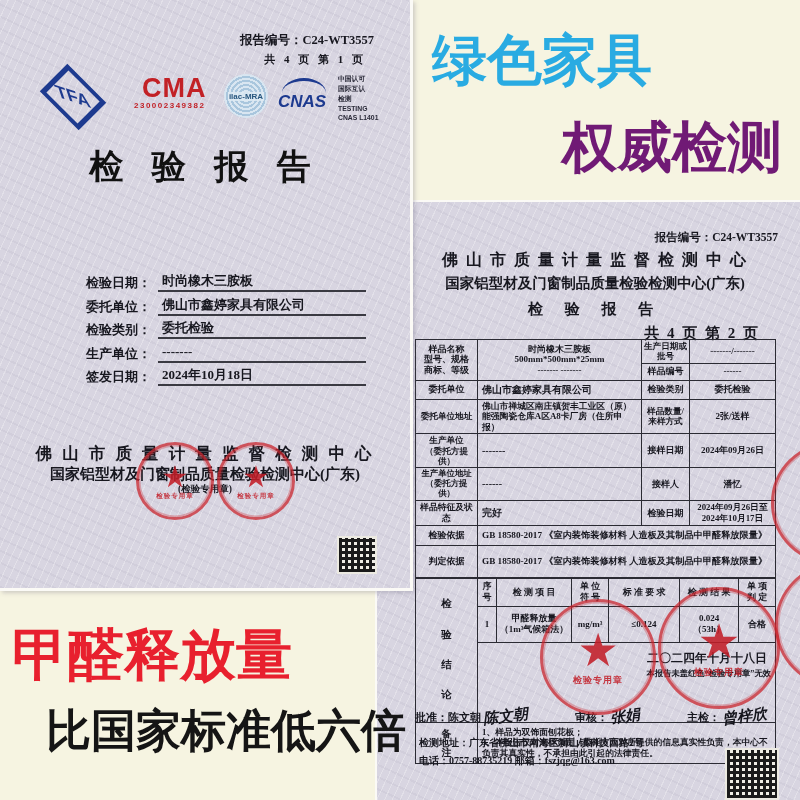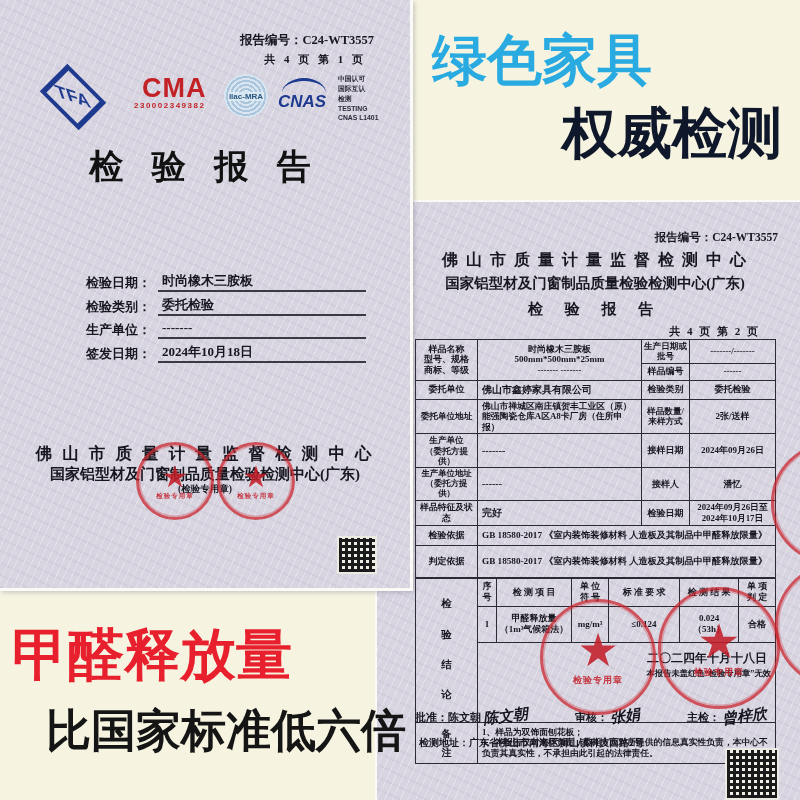--- a/index.html
+++ b/index.html
@@ -65,21 +65,21 @@
   
   .qr{position:absolute;border:2px solid #eceae2;background-color:#f0eee6;
       background-image:
         repeating-linear-gradient(0deg,#1b1b1b 0 3px,transparent 3px 6px),
         repeating-linear-gradient(90deg,#1b1b1b 0 3px,#f0eee6 3px 6px);}
   
   .p2-repno{right:24px;top:28px;font-weight:bold;font-size:11.5px;}
   .p2-org1{left:13px;top:48px;width:410px;text-align:center;font-size:16px;font-weight:bold;letter-spacing:2px;}
   .p2-org2{left:13px;top:72px;width:410px;text-align:center;font-size:14.5px;font-weight:bold;}
   .p2-title{left:13px;top:98px;width:410px;text-align:center;font-size:15px;font-weight:bold;letter-spacing:9px;}
-  .p2-pages{right:42px;top:122px;font-size:11px;font-weight:bold;letter-spacing:2px;}
+  .p2-pages{right:42px;top:122px;font-size:15px;font-weight:bold;letter-spacing:2px;}
   .tblwrap{left:38px;top:137px;width:360px;}
   table{border-collapse:collapse;width:360px;table-layout:fixed;}
   td,th{border:1.2px solid #2b2b33;font-size:10px;font-weight:bold;text-align:center;
         vertical-align:middle;padding:1px 2px;line-height:1.2;overflow:hidden;
         font-family:"Liberation Serif","DejaVu Serif",serif;color:#17171f;}
   .pre{white-space:pre-line;}
   .tl{text-align:left;padding-left:4px;}
   .s9{font-size:9px;}
   .s88{font-size:8.8px;}
   .vert{font-size:10.5px;line-height:2.9;letter-spacing:0;}
@@ -88,21 +88,21 @@
   .c-note{position:absolute;top:26px;right:4px;font-size:8.3px;font-weight:bold;}
   .sigrow{left:38px;top:505px;width:370px;height:26px;font-size:11px;font-weight:bold;}
   .sig{font-style:italic;font-weight:bold;font-size:15px;display:inline-block;
        transform:rotate(-7deg);margin-left:2px;color:#14141c;}
   .addr{left:42px;top:534px;font-size:10px;font-weight:bold;}
   .tel{left:42px;top:552px;font-size:10px;font-weight:bold;}
   
   .ovl{position:absolute;z-index:6;font-family:"Liberation Sans","DejaVu Sans",sans-serif;
        font-weight:bold;white-space:nowrap;}
   #ov-green{left:432px;top:24px;font-size:55px;}
-  #ov-auth{left:562px;top:97px;font-size:55px;color:#0f172a;}
+  #ov-auth{left:562px;top:111px;font-size:55px;color:#701a75;}
   #ov-form{left:12px;top:618px;font-size:56px;}
   #ov-std{left:46px;top:701px;font-size:45px;color:#151515;}
 </style>
 </head>
 <body>
 
 <div id="right-page" class="page">
   <div class="abs p2-repno">报告编号：C24-WT3557</div>
   <div class="abs p2-org1">佛 山 市 质 量 计 量 监 督 检 测 中 心</div>
   <div class="abs p2-org2">国家铝型材及门窗制品质量检验检测中心(广东)</div>
@@ -230,20 +230,21 @@
     </tbody>
       </table>
   </div>
 
   <div class="abs sigrow">
     <span class="abs" style="left:0"><span>批准：</span><span>陈文朝</span><span class="sig">陈文朝</span></span>
     <span class="abs" style="left:160px"><span>审核：</span><span class="sig">张娟</span></span>
     <span class="abs" style="left:272px"><span>主检：</span><span class="sig">曾梓欣</span></span>
   </div>
   <div class="abs addr">检测地址：广东省佛山市南海区狮山镇科技西路2号</div>
+  <div class="abs tel">电话：0757-88735219  邮箱：fszjqg@163.com</div>
   <div class="qr" style="left:348px;top:546px;width:50px;height:48px"></div>
 
   <div class="stamp" style="left:163px;top:397px;width:110px;height:110px">
     <span class="star" style="font-size:46px">★</span>
     <span class="stxt" style="font-size:9px">检验专用章</span>
   </div>
   <div class="stamp" style="left:281px;top:385px;width:116px;height:116px">
     <span class="star" style="font-size:48px">★</span>
     <span class="stxt" style="font-size:9px">检验专用章</span>
   </div>
@@ -280,20 +281,21 @@
       <div>检测</div>
       <div>TESTING</div>
       <div>CNAS L1401</div>
     </div>
   </div>
 
   <div class="abs p1-title">检 验 报 告</div>
 
   <div class="abs fields">
     <div class="frow"><span class="flab">检验日期：</span><span class="fval">时尚橡木三胺板</span></div>
+    <div class="frow"><span class="flab">委托单位：</span><span class="fval">佛山市鑫婷家具有限公司</span></div>
     <div class="frow"><span class="flab">检验类别：</span><span class="fval">委托检验</span></div>
     <div class="frow"><span class="flab">生产单位：</span><span class="fval">-------</span></div>
     <div class="frow"><span class="flab">签发日期：</span><span class="fval">2024年10月18日</span></div>
   </div>
 
   <div class="abs orgblk">
     <div class="o1">佛 山 市 质 量 计 量 监 督 检 测 中 心</div>
     <div class="o2">国家铝型材及门窗制品质量检验检测中心(广东)</div>
     <div class="oseal">(检验专用章)</div>
   </div>

